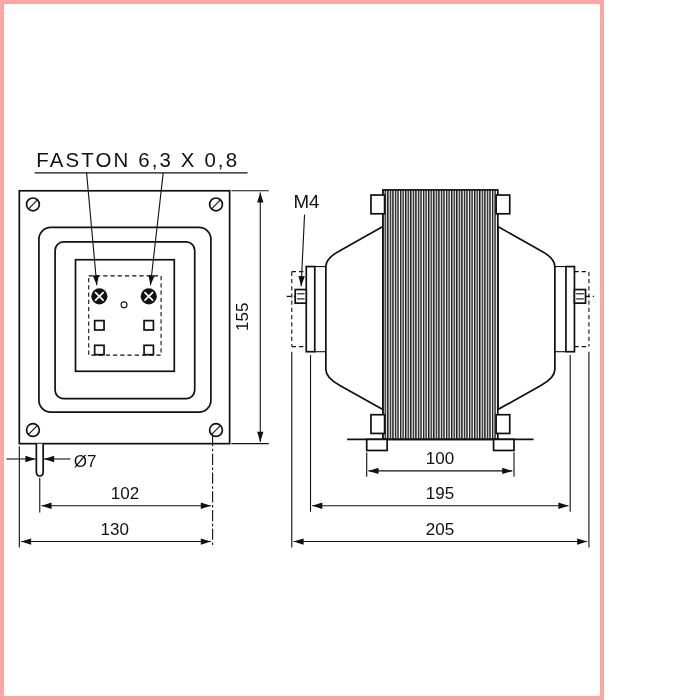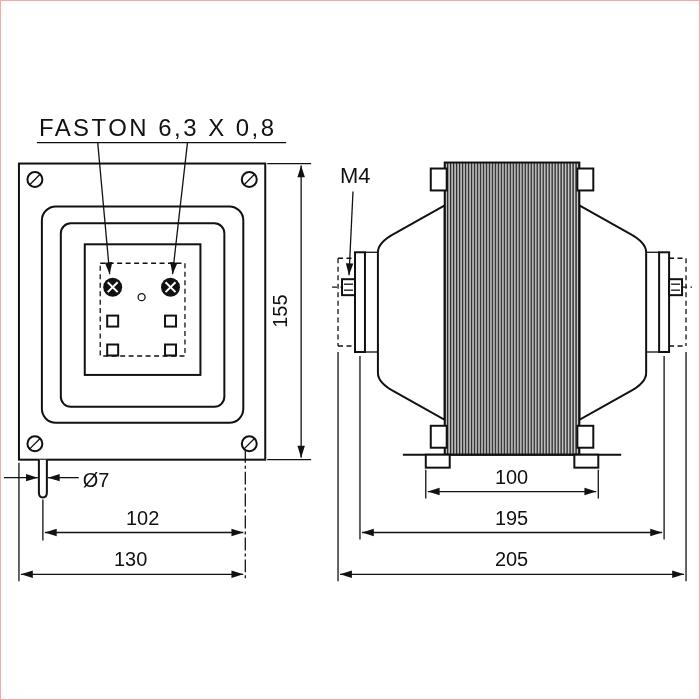--- a/index.html
+++ b/index.html
@@ -1,18 +1,18 @@
 <!DOCTYPE html>
 <html><head>
 <meta charset="utf-8">
 <style>
   html,body{margin:0;padding:0;background:#fff;}
   .frame{
-    width:700px;height:700px;box-sizing:border-box;
-    border:1px solid #fca5a5;position:relative;background:#fff;
+    width:604px;height:700px;box-sizing:border-box;
+    border:4px solid #fca5a5;position:relative;background:#fff;
   }
   svg{position:absolute;inset:0;width:100%;height:100%;}
   text{
     font-family:"Liberation Sans","DejaVu Sans",sans-serif;
     fill:#111;
   }
   .t-dim{font-size:20px;}
   .t-callout{font-size:24px;letter-spacing:2.5px;}
   .t-m4{font-size:22px;}
   .ol{fill:none;stroke:#111;stroke-width:2;}

